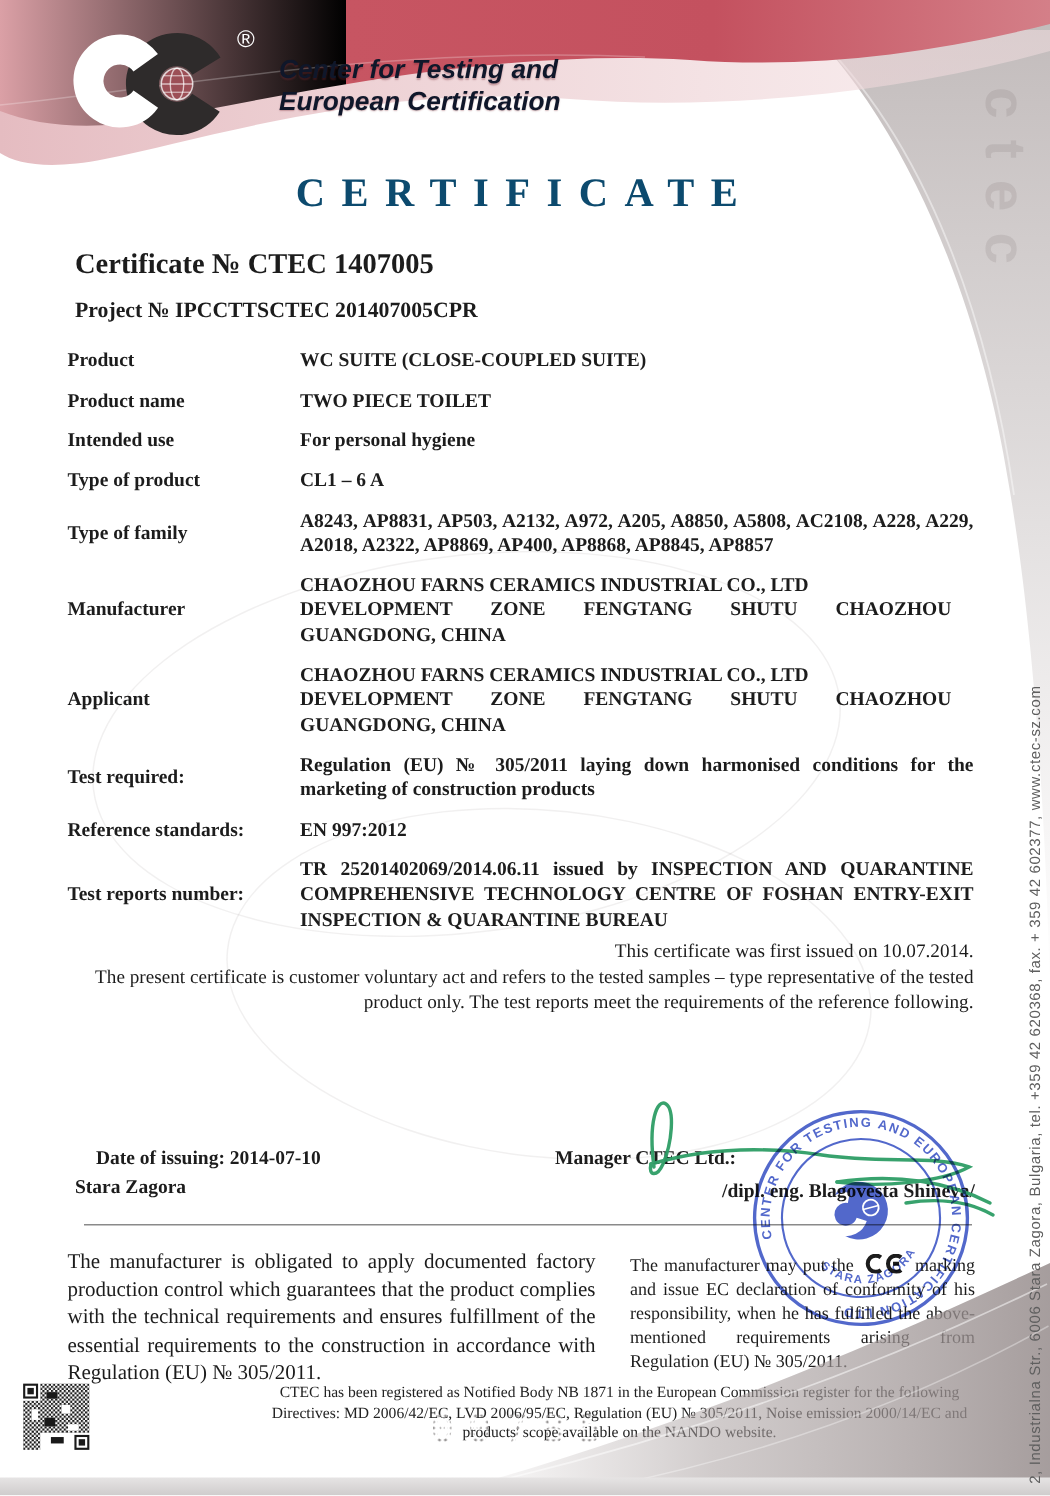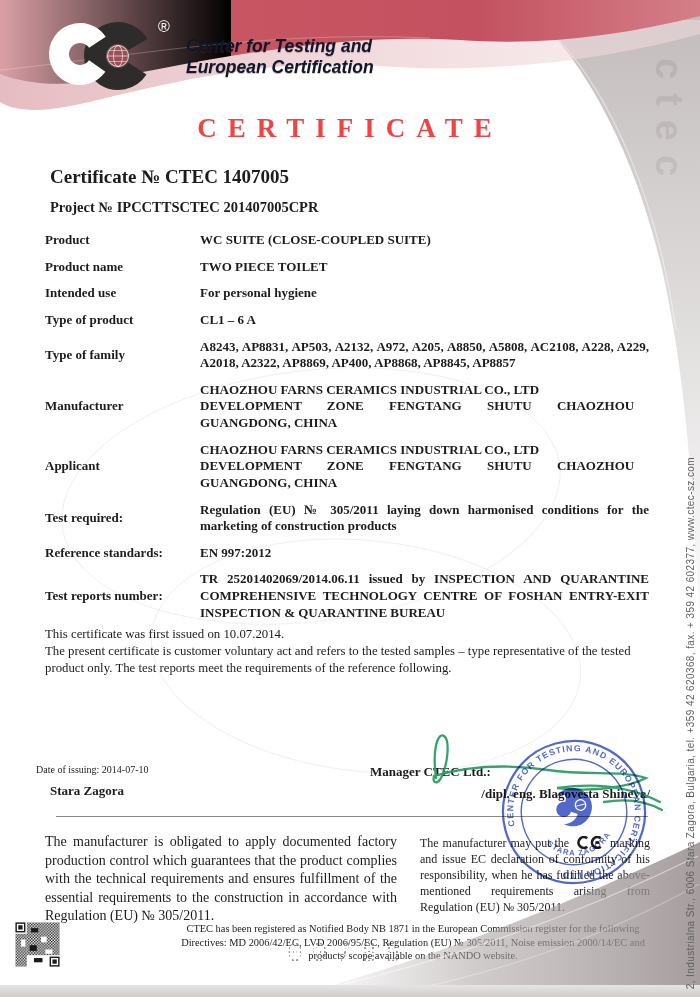--- a/index.html
+++ b/index.html
@@ -23,35 +23,35 @@
   
   #logo{position:absolute;left:36px;top:14px;width:138px;height:84px;}
   #reg-mark{position:absolute;left:158px;top:18px;color:#fff;font-size:16px;
     font-family:"Liberation Sans",sans-serif;}
   #org-name{position:absolute;left:186px;top:36px;color:#0f172a;
     font-family:"Liberation Sans",sans-serif;font-style:italic;font-weight:bold;
     font-size:17.5px;line-height:1.22;text-shadow:0 1px 1px rgba(120,40,50,.35);}
 
   
   #doc-title{position:absolute;left:0;top:113px;width:700px;text-align:center;
-    font-size:27px;font-weight:bold;letter-spacing:11px;color:#ef4444;}
+    font-size:27px;font-weight:bold;letter-spacing:11px;color:#0c4a6e;}
   #cert-no{position:absolute;left:50px;top:166px;font-size:19px;font-weight:bold;}
   #proj-no{position:absolute;left:50px;top:199px;font-size:14.5px;font-weight:bold;}
 
   #fields{position:absolute;left:45px;top:232px;width:604px;}
   .frow{display:flex;margin-bottom:10px;align-items:center;}
   .flabel{flex:none;width:155px;font-weight:bold;font-size:13px;line-height:1.28;}
   .fvalue{flex:1;font-weight:bold;font-size:13px;line-height:1.28;text-align:justify;}
   .fvalue span{display:block;}
   .spread{word-spacing:22px;}
 
-  #notes{position:absolute;left:45px;top:626px;width:604px;font-size:12.8px;line-height:1.33;}
+  #notes{position:absolute;left:45px;top:626px;width:604px;font-size:12.8px;line-height:1.33;text-align:right;}
   #notes p{margin:0;}
 
-  #date-issuing{position:absolute;left:36px;top:764px;font-size:10px;font-weight:normal;}
+  #date-issuing{position:absolute;left:64px;top:764px;font-size:13px;font-weight:bold;}
   #place{position:absolute;left:50px;top:783px;font-size:13px;font-weight:bold;}
   #manager{position:absolute;left:370px;top:764px;font-size:13px;font-weight:bold;}
   #signatory{position:absolute;left:398px;top:786px;width:252px;text-align:right;
     font-size:13px;font-weight:bold;}
 
   #hr{position:absolute;left:56px;top:816px;width:592px;height:1px;background:#8a8a8a;}
 
   #fpc-note{position:absolute;left:45px;top:833px;width:352px;font-size:14px;
     line-height:1.33;text-align:justify;}
   #ce-note{position:absolute;left:420px;top:836px;width:230px;font-size:12px;

